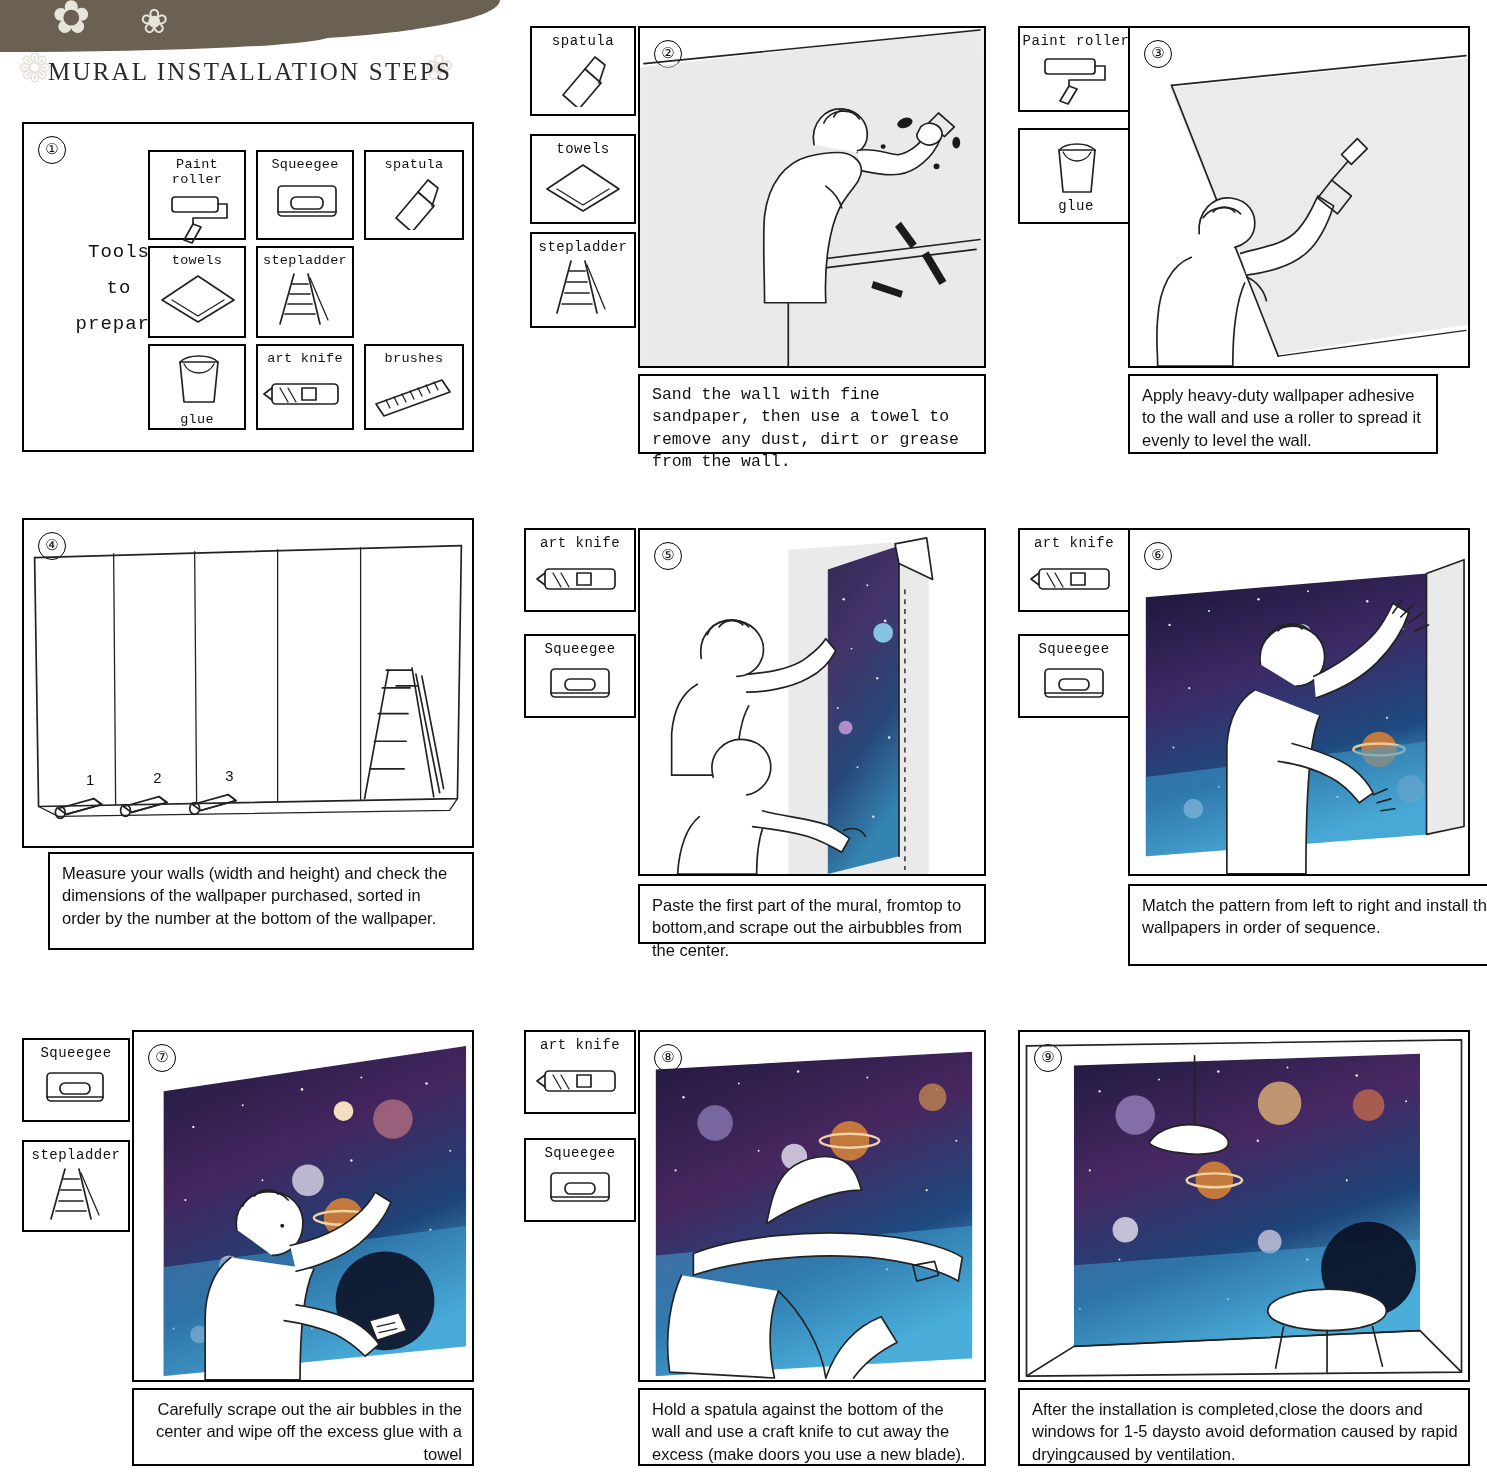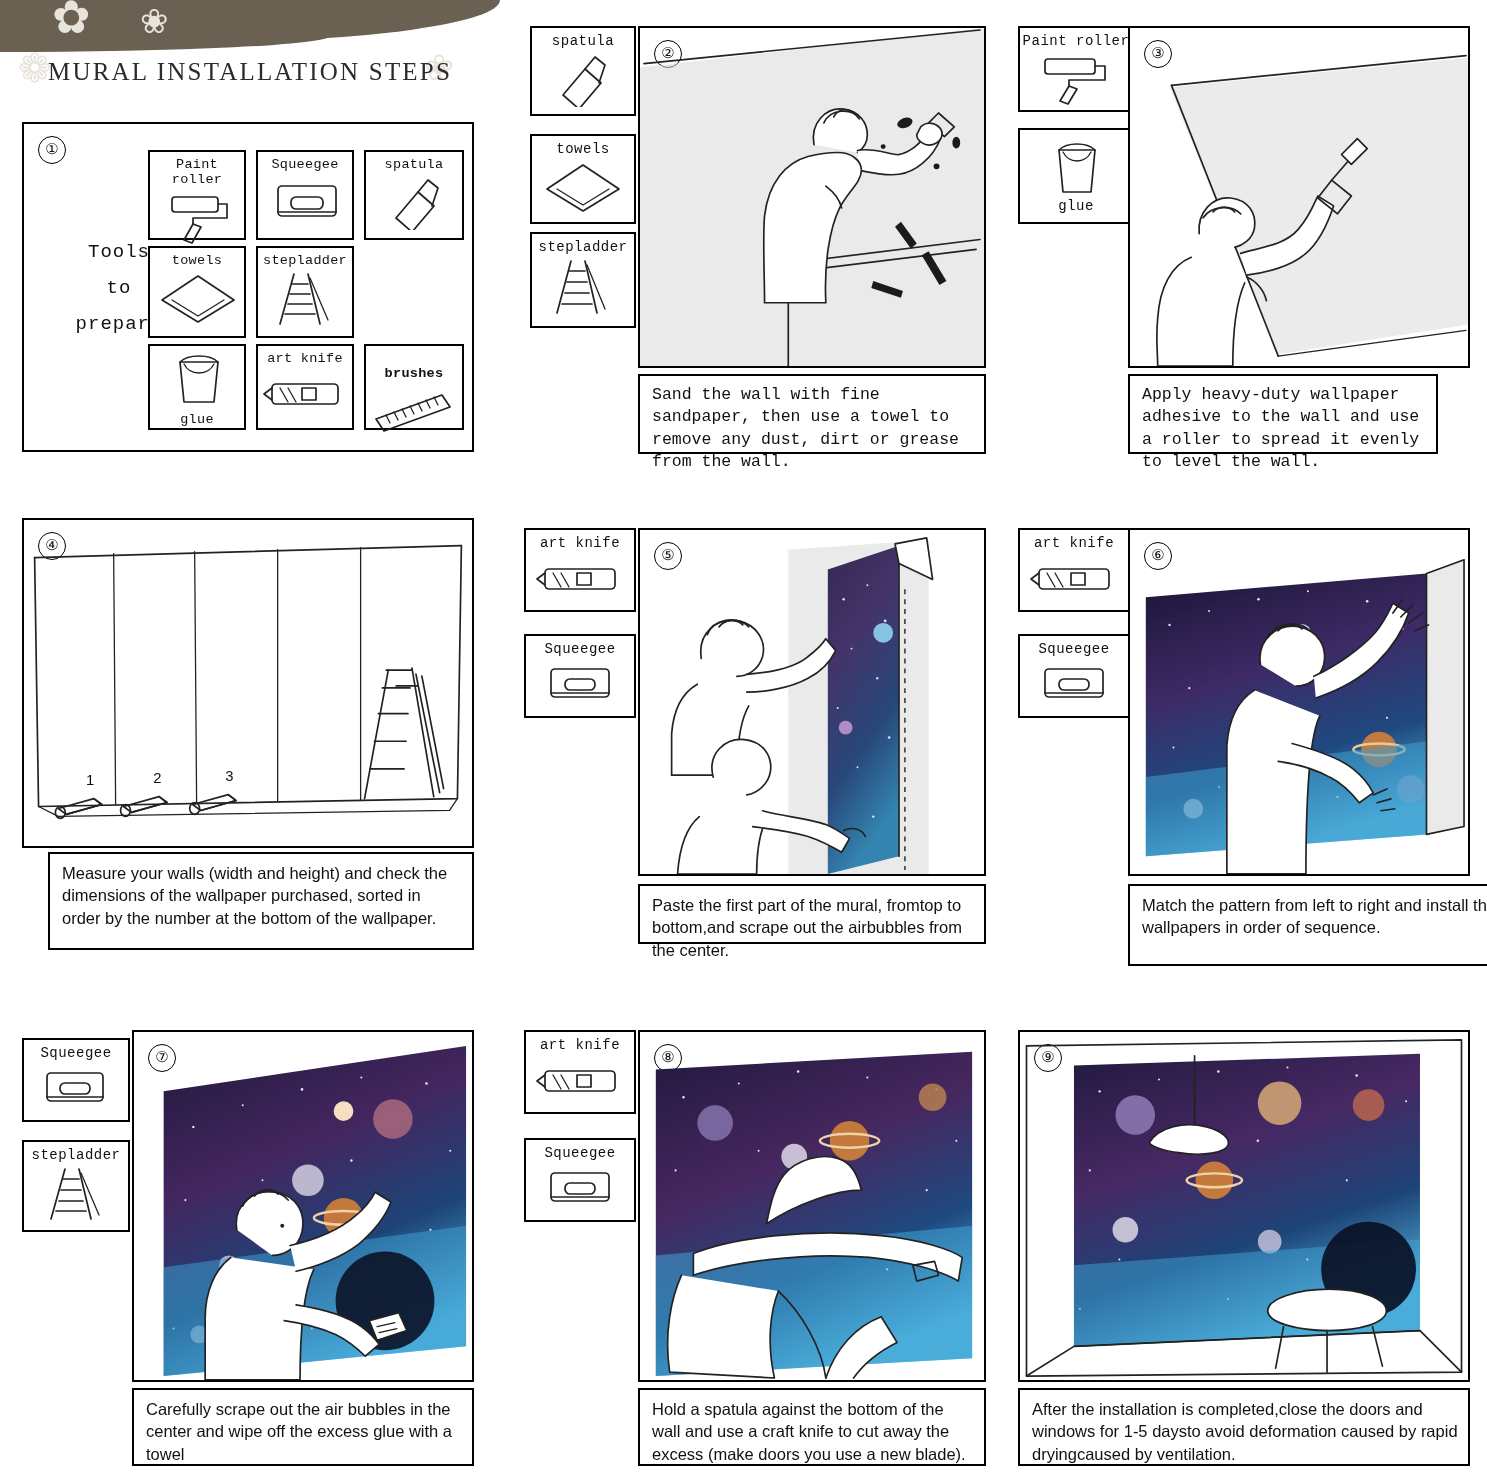--- a/index.html
+++ b/index.html
@@ -114,21 +114,21 @@
     <div class="tcell" style="left:108px;top:194px;width:98px;height:86px;">
       <div class="tl" style="margin-top:5px;">art knife</div>
       <svg width="96" height="52" viewBox="0 0 96 52">
         <rect class="ln" x="14" y="18" width="66" height="20" rx="4"></rect>
         <path class="ln" d="M14 22 l-8 6 l8 6"></path>
         <rect class="ln" x="44" y="22" width="14" height="12"></rect>
         <path class="lnT" d="M22 22 l8 14 M30 22 l8 14"></path>
       </svg>
     </div>
     <div class="tcell" style="left:216px;top:194px;width:100px;height:86px;">
-      <div class="tl" style="margin-top:20px;font-weight:bold;">brushes</div>
+      <div class="tl" style="margin-top:5px;">brushes</div>
       <svg width="98" height="52" viewBox="0 0 98 52">
         <path class="ln" d="M10 38 L76 14 L84 26 L18 50 Z"></path>
         <path class="lnT" d="M20 34 l4 8 M28 31 l4 8 M36 28 l4 8 M44 25 l4 8 M52 22 l4 8 M60 19 l4 8 M68 16 l4 8"></path>
       </svg>
     </div>
   </div>
 </div>
 
 <div class="chip" style="left:530px;top:26px;width:106px;height:90px;">
   <div class="lbl" style="margin-top:5px;">spatula</div>
@@ -219,21 +219,21 @@
     <path class="ln" d="M84 186 c6 -6 16 -6 22 0"></path>
     <path class="wht ln" d="M62 232 c-20 8 -32 30 -34 62 c-2 20 0 34 0 48 l76 0 c0 -36 4 -66 12 -84"></path>
     <path class="wht ln" d="M112 228 c20 -6 44 -8 58 -24 c12 -14 16 -26 20 -34 l16 10 c-6 18 -14 36 -28 48 c-16 14 -42 20 -60 22"></path>
     <path class="ln" d="M118 252 c10 4 18 14 20 24"></path>
 
     <path class="ln" d="M190 172 l14 -18 l20 16 l-14 18 z"></path>
     <path class="ln" d="M204 154 l26 -30"></path>
     <path class="wht ln" d="M214 128 l16 -16 l10 10 l-16 16 z"></path>
   </svg>
 </div>
-<div class="caption" style="left:1128px;top:374px;width:310px;height:80px;font-family:Liberation Mono, monospace;">Apply heavy-duty wallpaper adhesive to the wall and use a roller to spread it evenly to level the wall.</div>
+<div class="caption" style="left:1128px;top:374px;width:310px;height:80px;">Apply heavy-duty wallpaper adhesive to the wall and use a roller to spread it evenly to level the wall.</div>
 
 <div class="frame" style="left:22px;top:518px;width:452px;height:330px;">
   <div class="num" style="left:14px;top:12px;">④</div>
   <svg class="ill" viewBox="0 0 452 330">
 
     <path class="ln" d="M10 38 L442 26"></path>
     <path class="ln" d="M10 38 L14 290 L438 282 L442 26"></path>
     <path class="lnT" d="M14 290 L34 300 L430 294 L438 282"></path>
 
     <path class="lnT" d="M90 34 L92 288 M172 32 L174 287 M256 30 L256 285 M340 28 L340 284"></path>
@@ -459,21 +459,21 @@
     <path class="ln" d="M122 166 c6 -8 18 -8 24 -2"></path>
     <circle cx="150" cy="196" r="2" fill="#222"></circle>
     <path class="wht ln" d="M98 228 c-16 12 -26 34 -26 62 l0 62 l96 0 c0 -54 4 -92 14 -112"></path>
     <path class="wht ln" d="M158 216 c26 -6 50 -16 66 -30 c10 -8 16 -16 20 -24 l16 10 c-6 16 -18 30 -32 42 c-18 14 -44 24 -64 28"></path>
     <path class="wht ln" d="M164 276 c26 4 50 10 66 22 c8 6 14 12 18 18 l-14 12 c-8 -8 -18 -16 -30 -22 c-18 -8 -38 -12 -52 -14"></path>
 
     <path class="wht ln" d="M238 292 l30 -8 l8 18 l-30 10 z"></path>
     <path class="lnT" d="M246 298 l18 -4 M248 304 l18 -4"></path>
   </svg>
 </div>
-<div class="caption" style="left:132px;top:1388px;width:342px;height:78px;">Carefully scrape out the air bubbles in the center and wipe off the excess glue  with a towel</div>
+<div class="caption" style="left:132px;top:1388px;width:342px;height:78px;text-align:right;">Carefully scrape out the air bubbles in the center and wipe off the excess glue  with a towel</div>
 
 <div class="chip" style="left:524px;top:1030px;width:112px;height:84px;">
   <div class="lbl" style="margin-top:5px;">art knife</div>
   <svg width="106" height="52" viewBox="0 0 106 52">
     <rect class="ln" x="18" y="18" width="70" height="20" rx="4"></rect>
     <path class="ln" d="M18 22 l-8 6 l8 6"></path>
       <rect class="ln" x="50" y="22" width="14" height="12"></rect>
     <path class="lnT" d="M26 22 l8 14 M34 22 l8 14"></path>
   </svg>
 </div>

